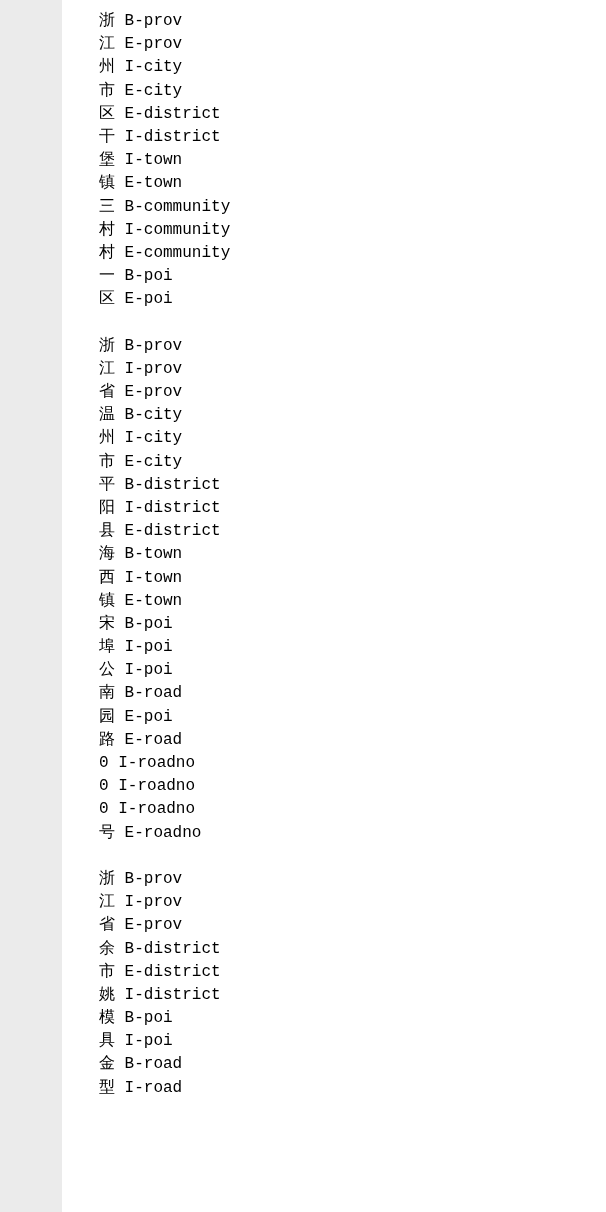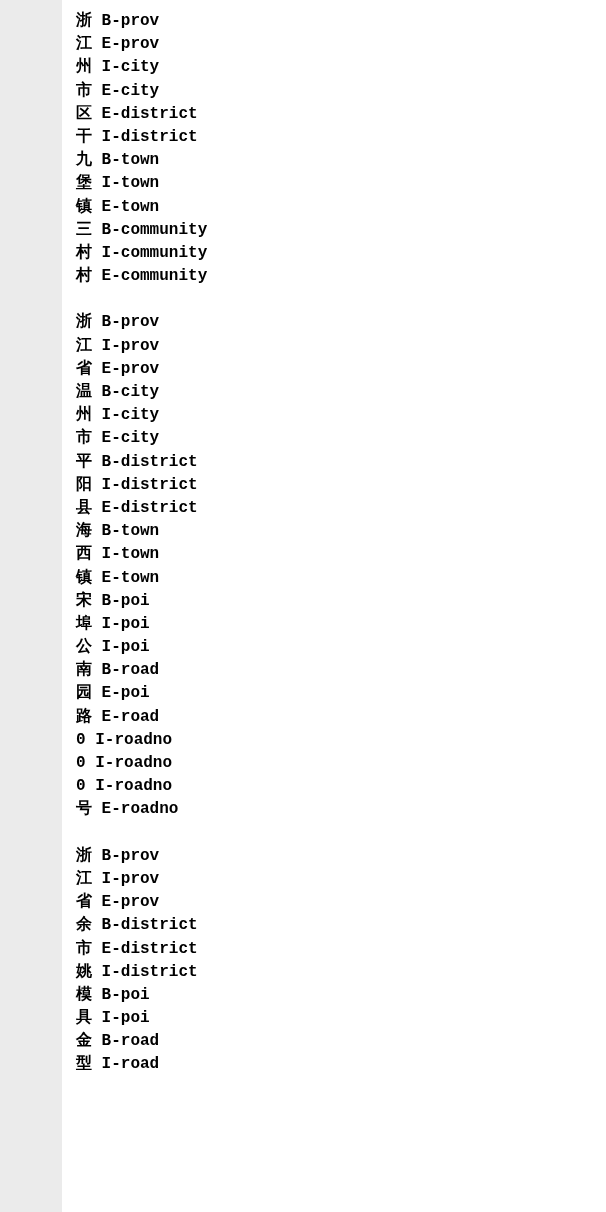--- a/index.html
+++ b/index.html
@@ -14,42 +14,44 @@
   .page {
     background: #fff;
     margin-left: 62px;
     min-height: 1212px;
     padding: 10px 14px 0 14px;
     box-sizing: border-box;
     width: calc(606px - 62px);
   }
   .line {
     white-space: pre;
-    font-weight: bold;
+    font-weight: normal;
+    margin-left: 23px;
   }
   .gap {
     height: 1.45em;
   }
 </style>
 </head>
 <body>
 
 <div class="page" id="doc">
     <div class="line"><span>浙</span> <span>B-prov</span></div>
     <div class="line"><span>江</span> <span>E-prov</span></div>
     <div class="line"><span>州</span> <span>I-city</span></div>
     <div class="line"><span>市</span> <span>E-city</span></div>
     <div class="line"><span>区</span> <span>E-district</span></div>
     <div class="line"><span>干</span> <span>I-district</span></div>
-    <div class="line"><span>九</span> <span>B-town</span></div>
     <div class="line"><span>堡</span> <span>I-town</span></div>
     <div class="line"><span>镇</span> <span>E-town</span></div>
     <div class="line"><span>三</span> <span>B-community</span></div>
     <div class="line"><span>村</span> <span>I-community</span></div>
     <div class="line"><span>村</span> <span>E-community</span></div>
+    <div class="line"><span>一</span> <span>B-poi</span></div>
+    <div class="line"><span>区</span> <span>E-poi</span></div>
     <div class="gap"></div>
     <div class="line"><span>浙</span> <span>B-prov</span></div>
     <div class="line"><span>江</span> <span>I-prov</span></div>
     <div class="line"><span>省</span> <span>E-prov</span></div>
     <div class="line"><span>温</span> <span>B-city</span></div>
     <div class="line"><span>州</span> <span>I-city</span></div>
     <div class="line"><span>市</span> <span>E-city</span></div>
     <div class="line"><span>平</span> <span>B-district</span></div>
     <div class="line"><span>阳</span> <span>I-district</span></div>
     <div class="line"><span>县</span> <span>E-district</span></div>

